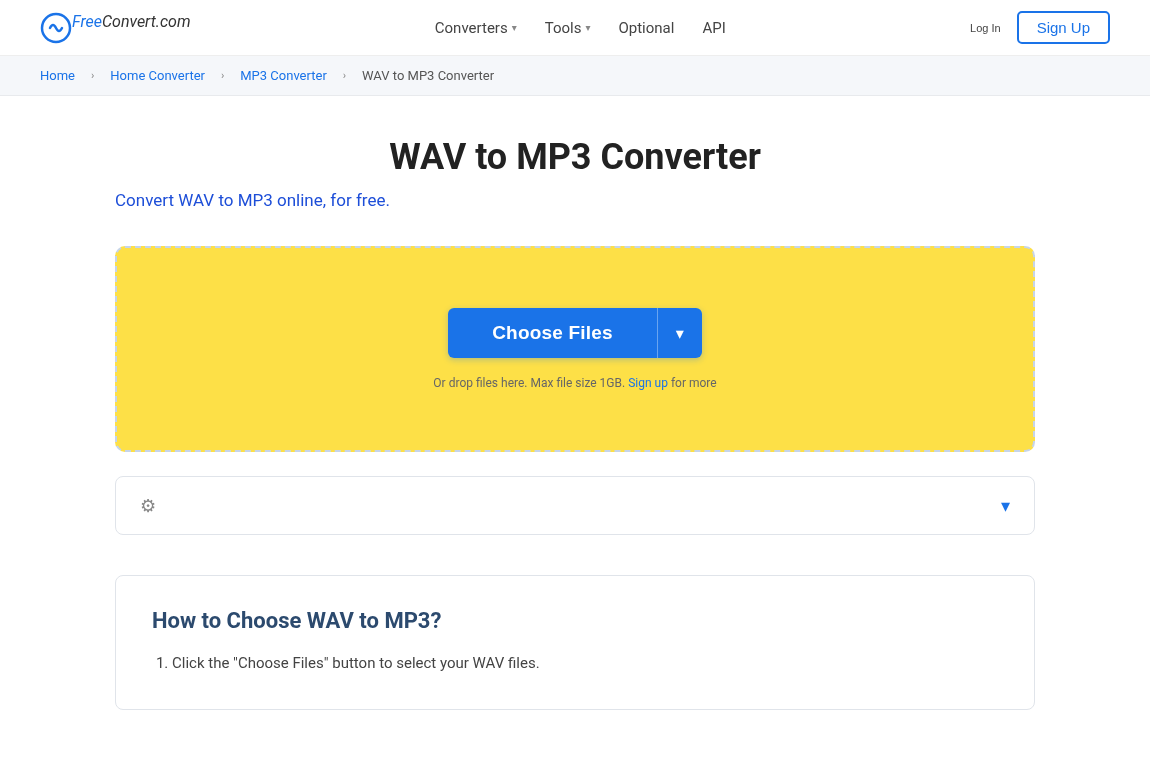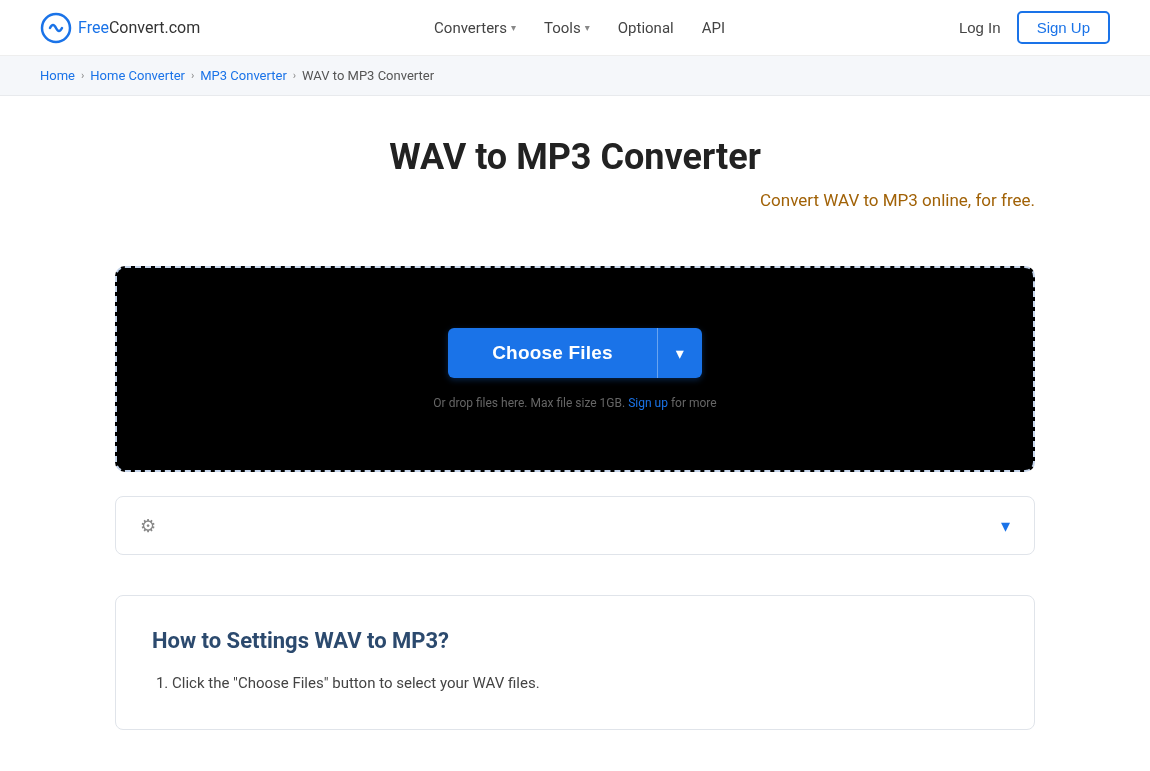--- a/index.html
+++ b/index.html
@@ -9,23 +9,22 @@
     .header {
       display: flex;
       align-items: center;
       justify-content: space-between;
       padding: 0 40px;
       height: 56px;
       border-bottom: 1px solid #eee;
     }
     .logo {
       display: flex;
-      align-items: center;
-      gap: 6px;
-      text-decoration: none;
+      text-decoration: none;
+      font-style: italic;
     }
     .logo-icon {
       width: 32px;
       height: 32px;
     }
     .logo-free { color: #1a73e8; }
     .logo-convert { color: #333; }
     .logo-domain { color: #333; font-weight: 400; }
 
     .nav {
@@ -48,42 +47,42 @@
       color: #888;
     }
 
     .header-actions {
       display: flex;
       align-items: center;
       gap: 16px;
     }
     .btn-login {
       color: #444;
-      font-size: 15px;
+      font-size: 11px;
       text-decoration: none;
       cursor: pointer;
       background: none;
       border: none;
     }
     .btn-signup {
       border: 2px solid #1a73e8;
       color: #1a73e8;
       background: #fff;
       padding: 6px 18px;
       border-radius: 5px;
       font-size: 15px;
       cursor: pointer;
       font-weight: 500;
     }
 
     
     .breadcrumb {
       display: flex;
       align-items: center;
-      gap: 6px;
+      gap: 16px;
       padding: 12px 40px;
       background: #f5f7fa;
       border-bottom: 1px solid #e8eaed;
       font-size: 13px;
     }
     .breadcrumb a {
       color: #1a73e8;
       text-decoration: none;
     }
     .breadcrumb-sep {
@@ -102,29 +101,29 @@
     }
 
     .page-title {
       text-align: center;
       font-size: 36px;
       font-weight: 700;
       color: #222;
       margin-bottom: 12px;
     }
     .page-subtitle {
-      text-align: right;
+      text-align: left;
       font-size: 17px;
-      color: #a16207;
-      margin-bottom: 56px;
+      color: #1d4ed8;
+      margin-bottom: 36px;
     }
 
     
     .upload-box {
-      background: #000000;
+      background: #fde047;
       border: 2px dashed #c5d4ea;
       border-radius: 10px;
       padding: 60px 20px;
       display: flex;
       flex-direction: column;
       align-items: center;
       gap: 18px;
       margin-bottom: 24px;
     }
 
@@ -288,19 +287,19 @@
   <div class="advanced-settings">
     <div class="advanced-settings-header">
       <div class="advanced-settings-left">
         <span class="gear-icon">⚙</span>
       </div>
       <span class="chevron-down">▾</span>
     </div>
   </div>
 
   <div class="how-to-box">
-    <h2 class="how-to-title">How to Settings WAV to MP3?</h2>
+    <h2 class="how-to-title">How to Choose WAV to MP3?</h2>
     <ol class="how-to-list">
       <li>Click the "Choose Files" button to select your WAV files.</li>
     </ol>
   </div>
 
 </main>
 
 </body></html>

